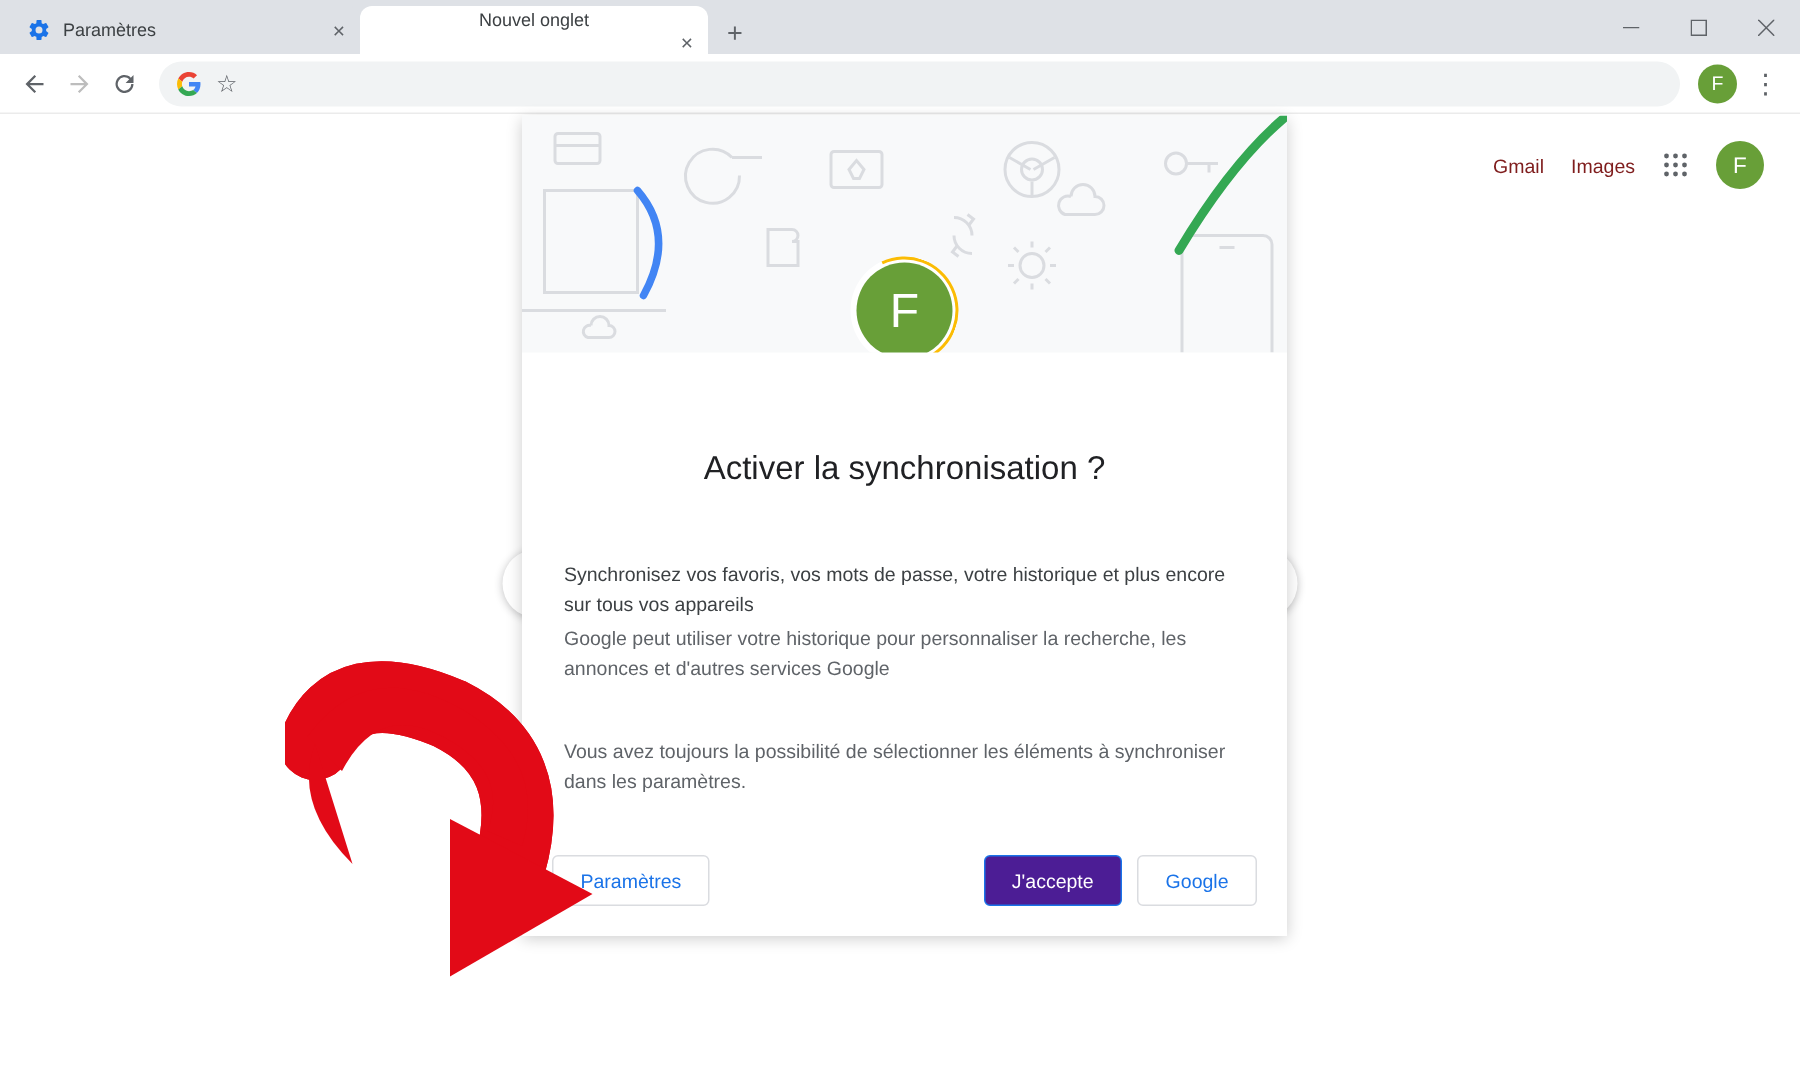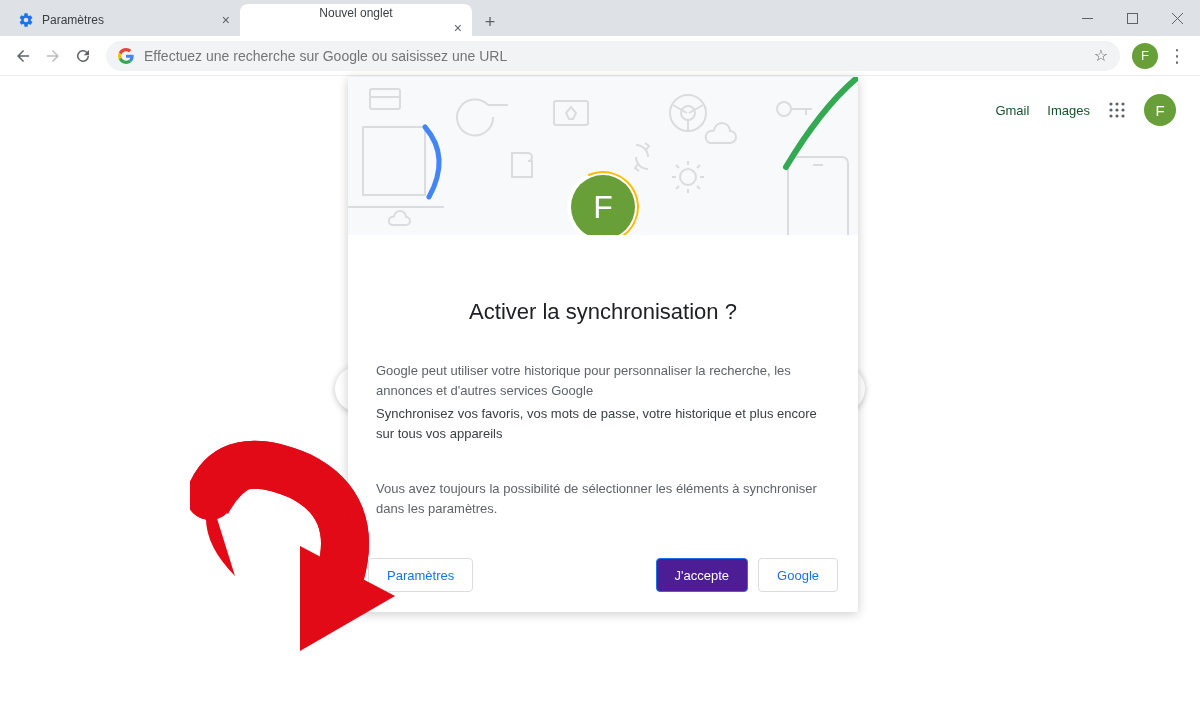--- a/index.html
+++ b/index.html
@@ -23,36 +23,36 @@
   .omnibox { flex: 1; height: 30px; background: #f1f3f4; border-radius: 15px; display: flex; align-items: center; padding: 0 12px; margin: 0 8px; }
   .omnibox .g-icon { width: 16px; height: 16px; margin-right: 10px; display: inline-flex; }
   .omnibox input { flex: 1; border: none; background: transparent; font-size: 14px; color: #80868b; outline: none; }
   .omnibox .star { color: #5f6368; font-size: 16px; cursor: pointer; }
   .avatar-sm { width: 26px; height: 26px; border-radius: 50%; background: #689f38; color: #fff; display: flex; align-items: center; justify-content: center; font-size: 13px; margin: 0 4px; cursor: pointer; }
   .menu-dots { width: 30px; height: 30px; display: flex; align-items: center; justify-content: center; color: #5f6368; cursor: pointer; font-size: 18px; }
 
   
   .content { position: relative; height: 635px; background: #fff; }
   .ntp-header { position: absolute; right: 24px; top: 18px; display: flex; align-items: center; gap: 18px; font-size: 13px; color: #202124; }
-  .ntp-header a { color: #14532d; text-decoration: none; cursor: pointer; }
+  .ntp-header a { color: #7f1d1d; text-decoration: none; cursor: pointer; }
   .apps-icon { width: 18px; height: 18px; cursor: pointer; }
   .apps-icon svg { display: block; }
   .avatar-md { width: 32px; height: 32px; border-radius: 50%; background: #689f38; color: #fff; display: flex; align-items: center; justify-content: center; font-size: 15px; cursor: pointer; }
 
   .search-shadow { position: absolute; left: 50%; top: 290px; transform: translateX(-50%); width: 530px; height: 46px; border-radius: 24px; background: #fff; box-shadow: 0 1px 6px rgba(32,33,36,.28); }
 
   
   .modal { position: absolute; left: 348px; top: 1px; width: 510px; background: #fff; box-shadow: 0 2px 10px rgba(0,0,0,.2); }
   .modal-hero { height: 158px; background: #f8f9fa; position: relative; overflow: hidden; }
   .hero-svg { position: absolute; inset: 0; }
   .avatar-lg-wrap { position: absolute; left: 50%; top: 94px; transform: translateX(-50%); width: 72px; height: 72px; border-radius: 50%; background: #fff; display: flex; align-items: center; justify-content: center; }
   .avatar-lg { width: 64px; height: 64px; border-radius: 50%; background: #689f38; color: #fff; display: flex; align-items: center; justify-content: center; font-size: 32px; position: relative; }
   .avatar-ring { position: absolute; inset: -4px; border-radius: 50%; border: 2px solid transparent; border-top-color: #fbbc04; border-right-color: #fbbc04; transform: rotate(20deg); }
   .modal-body { padding: 64px 28px 20px 28px; }
-  .modal-title { font-size: 22px; color: #202124; text-align: center; font-weight: 400; margin-bottom: 36px; }
+  .modal-title { font-size: 22px; color: #202124; text-align: center; font-weight: 400; margin-bottom: 48px; }
   .modal-text { font-size: 13px; color: #5f6368; line-height: 1.5; margin-bottom: 4px; }
   .modal-text.dark { color: #3c4043; }
   .modal-para2 { margin-top: 36px; }
   .modal-footer { display: flex; align-items: center; padding: 16px 20px 20px 20px; gap: 10px; }
   .btn { height: 34px; padding: 0 18px; border-radius: 4px; font-size: 13px; cursor: pointer; display: inline-flex; align-items: center; justify-content: center; }
   .btn-outline { background: #fff; color: #1a73e8; border: 1px solid #dadce0; }
   .btn-primary { background: #4c1d95; color: #fff; border: 1px solid #1a73e8; }
   .spacer { flex: 1; }
 
   
@@ -115,21 +115,20 @@
   </div>
   <div class="omnibox">
     <span class="g-icon">
       <svg viewBox="0 0 48 48" width="16" height="16">
           <path fill="#EA4335" d="M24 9.5c3.54 0 6.71 1.22 9.21 3.6l6.85-6.85C35.9 2.38 30.47 0 24 0 14.62 0 6.51 5.38 2.56 13.22l7.98 6.19C12.43 13.72 17.74 9.5 24 9.5z"></path>
           <path fill="#4285F4" d="M46.98 24.55c0-1.57-.15-3.09-.38-4.55H24v9.02h12.94c-.58 2.96-2.26 5.48-4.78 7.18l7.73 6c4.51-4.18 7.09-10.36 7.09-17.65z"></path>
           <path fill="#FBBC05" d="M10.53 28.59c-.48-1.45-.76-2.99-.76-4.59s.27-3.14.76-4.59l-7.98-6.19C.92 16.46 0 20.12 0 24c0 3.88.92 7.54 2.56 10.78l7.97-6.19z"></path>
           <path fill="#34A853" d="M24 48c6.48 0 11.93-2.13 15.89-5.81l-7.73-6c-2.15 1.45-4.92 2.3-8.16 2.3-6.26 0-11.57-4.22-13.47-9.91l-7.98 6.19C6.51 42.62 14.62 48 24 48z"></path>
         </svg>
     </span>
-    <input placeholder="Effectuez une recherche sur Google ou saisissez une URL" style="">
     <span class="star">☆</span>
   </div>
   <div class="avatar-sm">F</div>
   <div class="menu-dots">⋮</div>
 </div>
 
 <div class="content">
   <div class="ntp-header">
     <a>Gmail</a>
     <a>Images</a>
@@ -208,22 +207,22 @@
       </svg>
       <div class="avatar-lg-wrap">
         <div class="avatar-lg">
           <span class="avatar-ring"></span>
           <span>F</span>
         </div>
       </div>
     </div>
     <div class="modal-body">
       <h2 class="modal-title">Activer la synchronisation ?</h2>
+      <p class="modal-text dark">Synchronisez vos favoris, vos mots de passe, votre historique et plus encore sur tous vos appareils</p>
       <p class="modal-text">Google peut utiliser votre historique pour personnaliser la recherche, les annonces et d'autres services Google</p>
-      <p class="modal-text dark">Synchronisez vos favoris, vos mots de passe, votre historique et plus encore sur tous vos appareils</p>
       <p class="modal-text modal-para2">Vous avez toujours la possibilité de sélectionner les éléments à synchroniser dans les paramètres.</p>
     </div>
     <div class="modal-footer">
       <button class="btn btn-outline">Paramètres</button>
       <span class="spacer"></span>
       <button class="btn btn-primary">J'accepte</button>
       <button class="btn btn-outline">Google</button>
     </div>
   </div>
 

